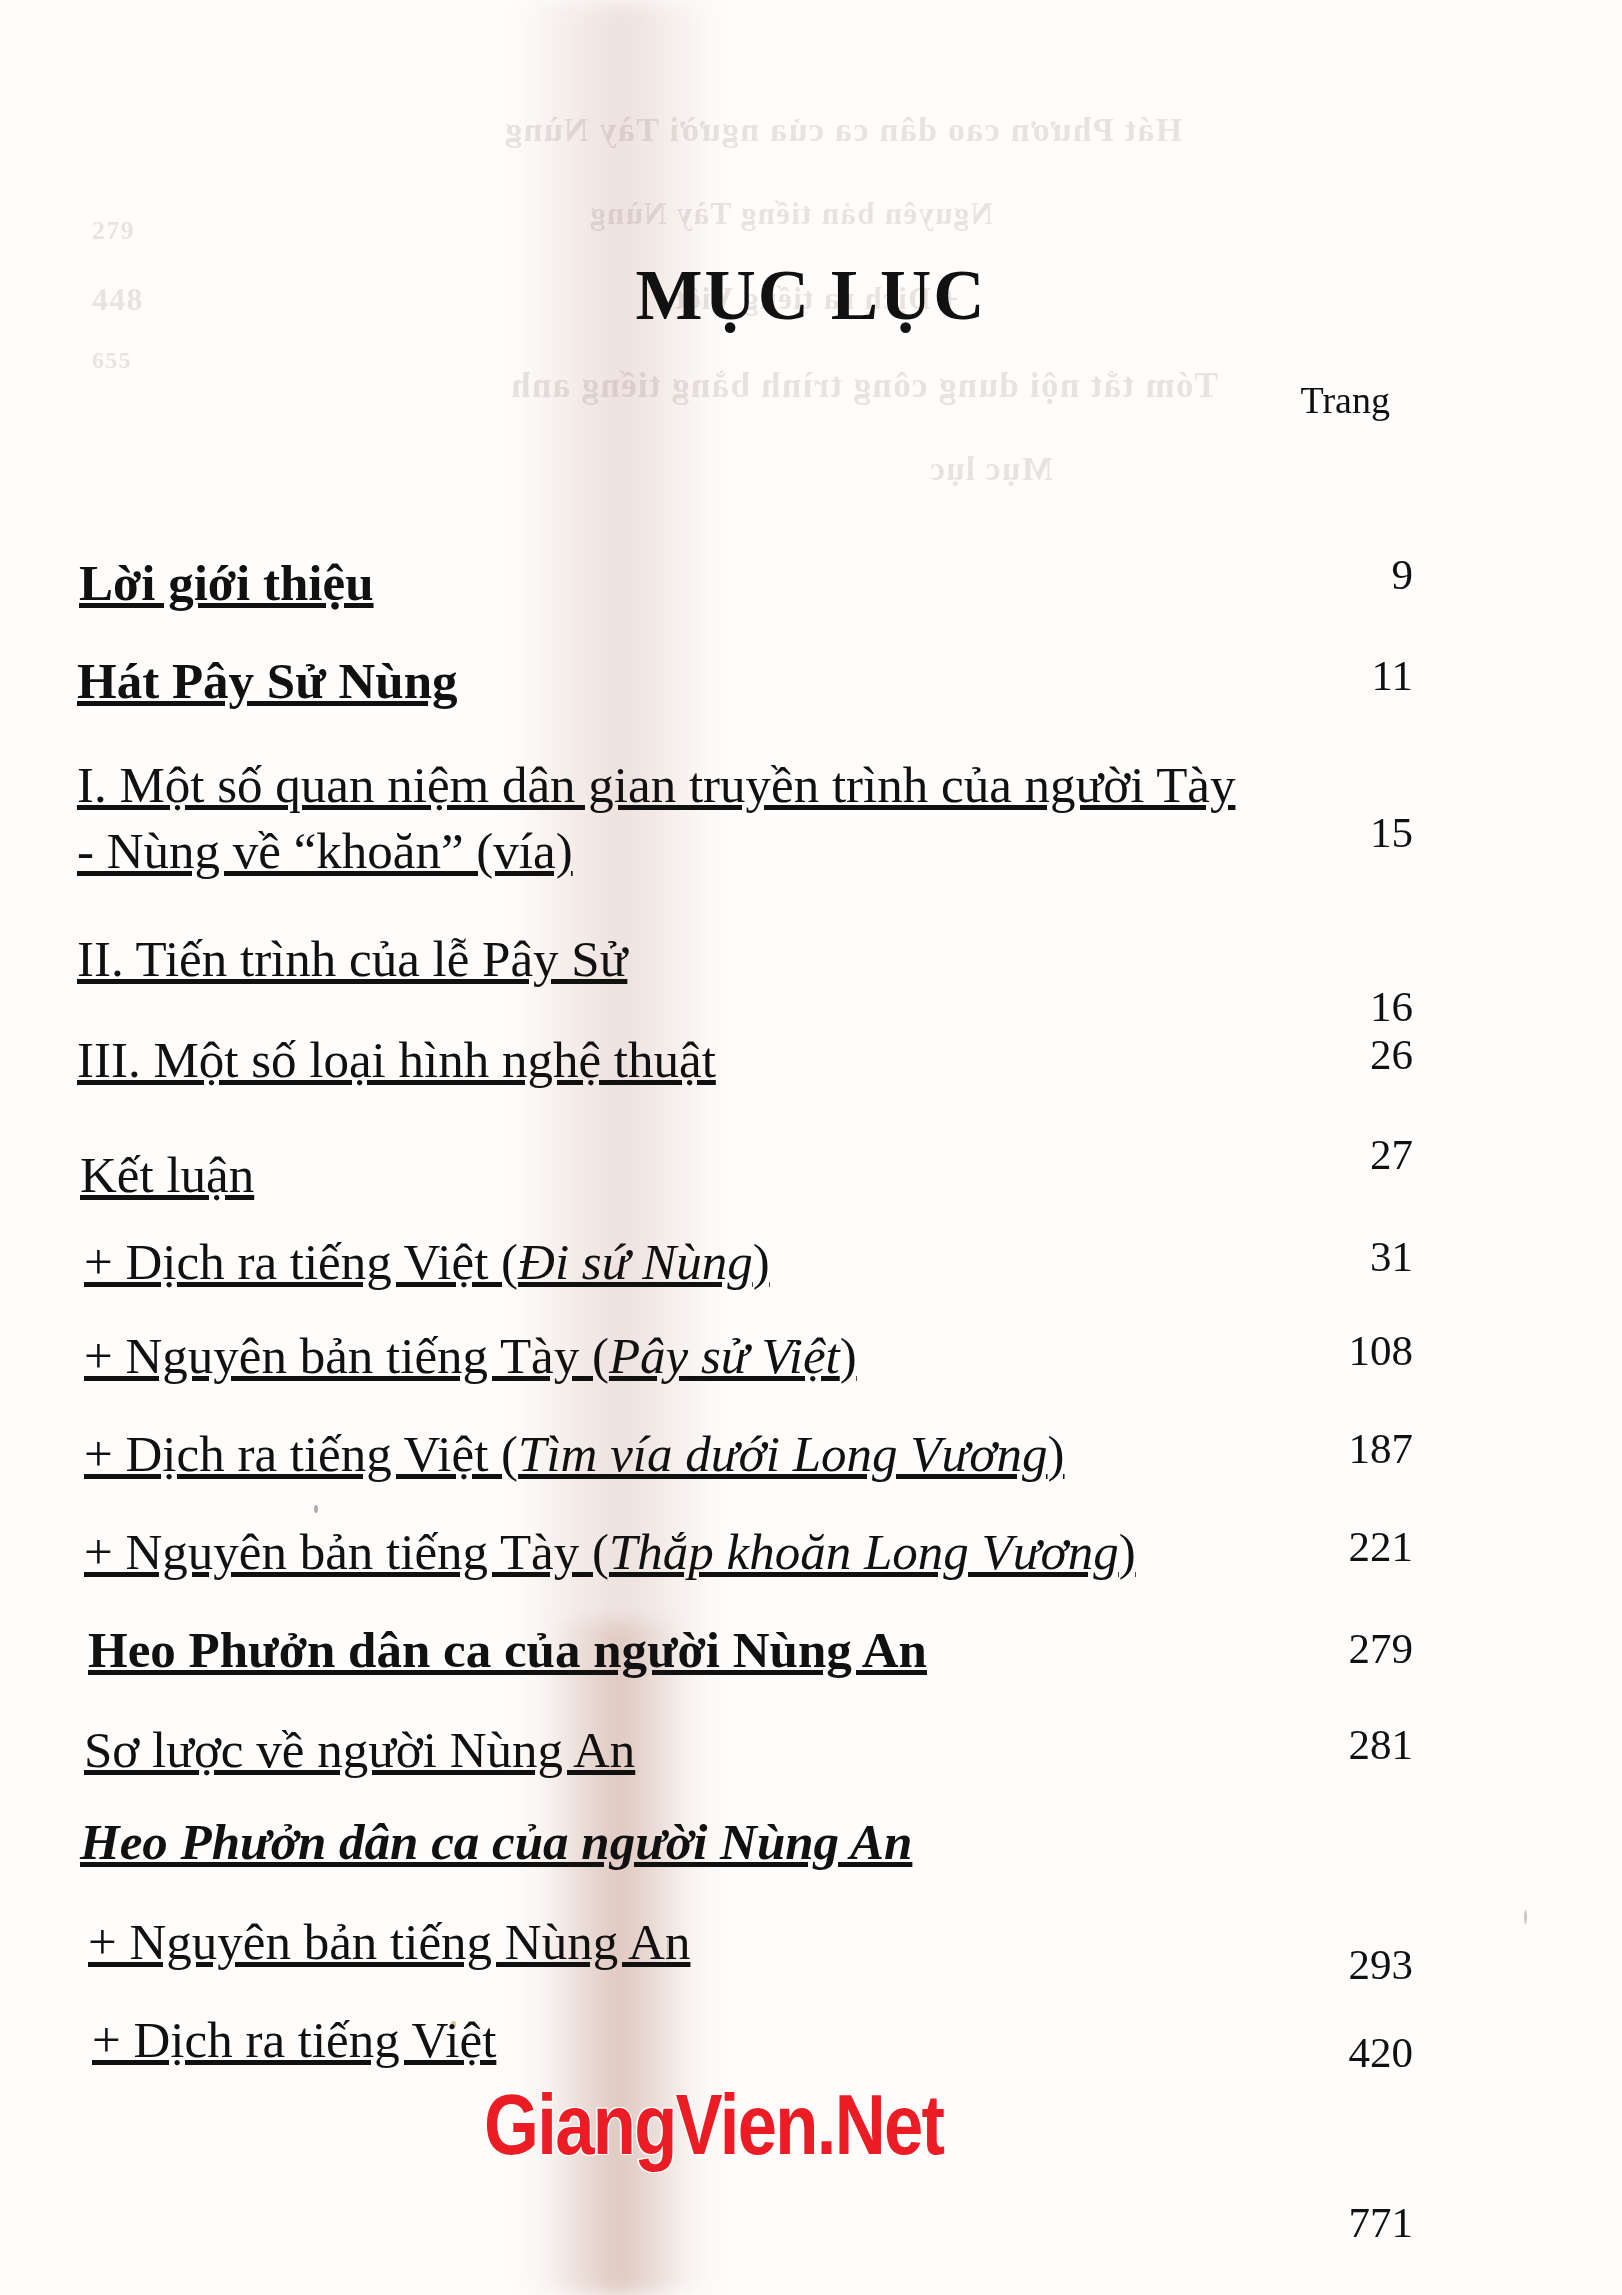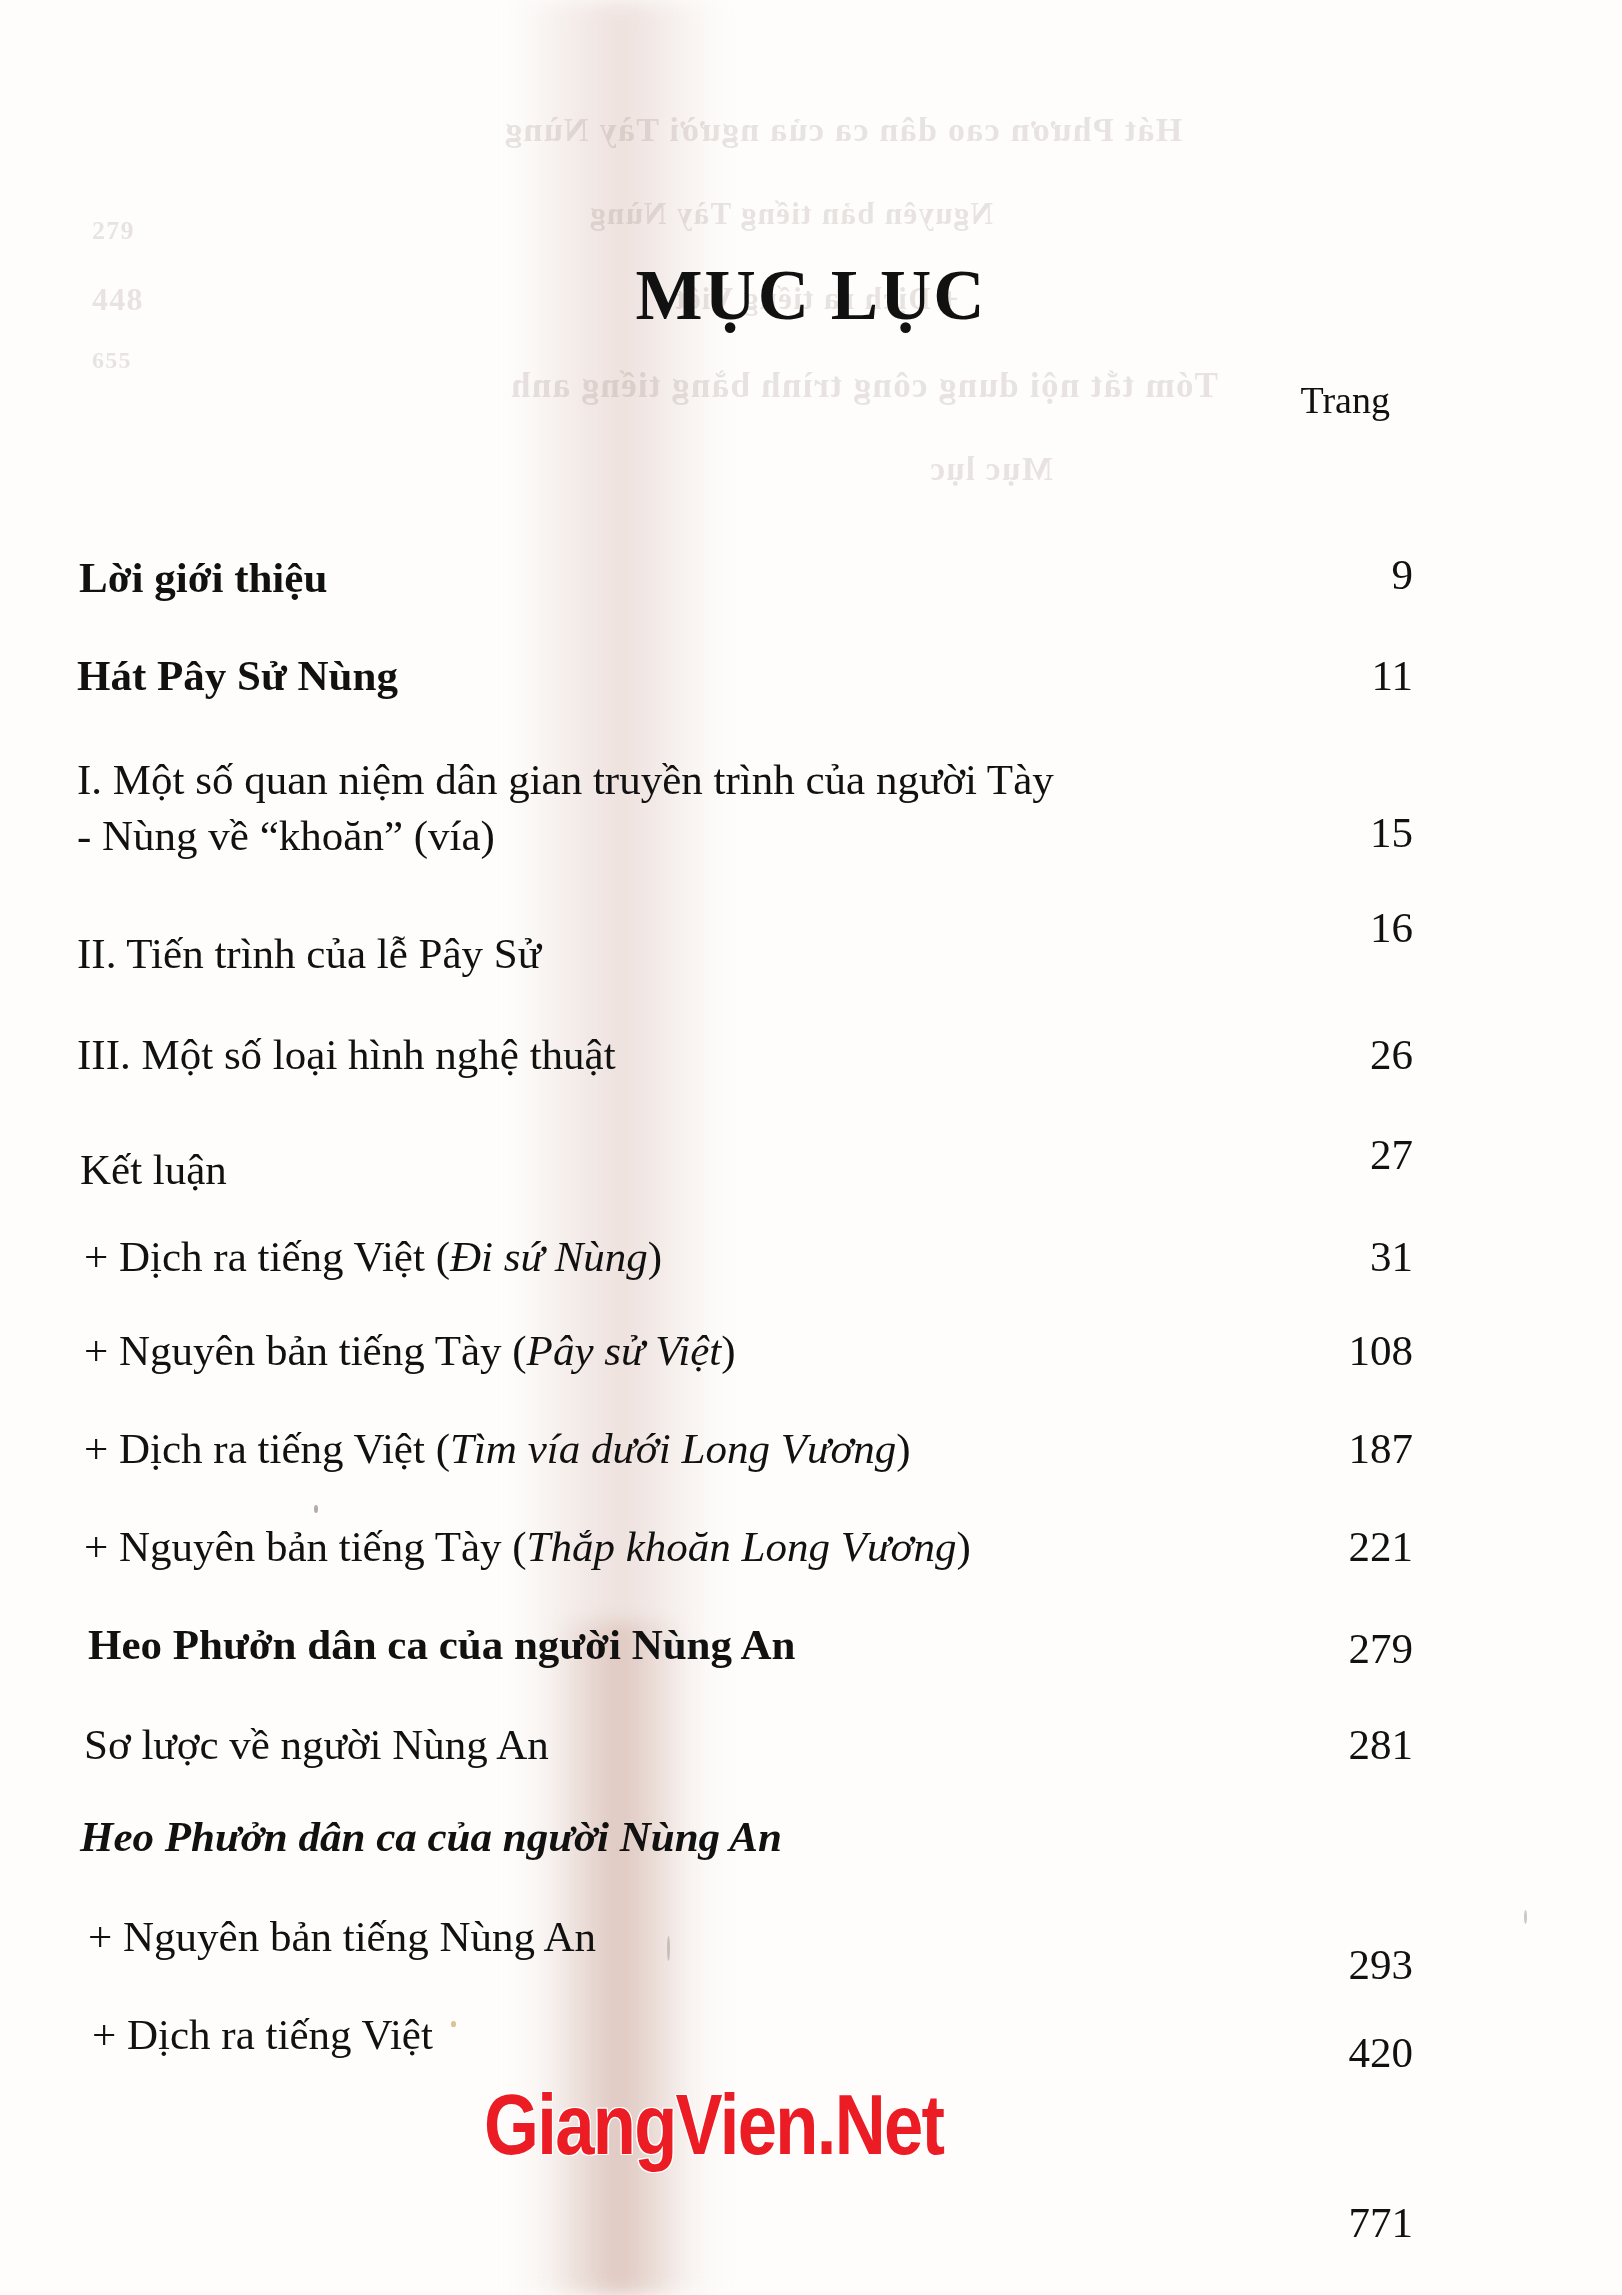--- a/index.html
+++ b/index.html
@@ -102,23 +102,24 @@
     width: 1622px;
     height: 2295px;
   }
   .row {
     position: absolute;
     left: 0;
     width: 1622px;
   }
   .label {
     position: absolute;
-    font-size: 43px;
+    font-size: 51px;
     line-height: 1.30;
     white-space: pre-wrap;
+    text-decoration: underline;
   }
   .label.bold    { font-weight: 700; }
   .label.bolditalic { font-weight: 700; font-style: italic; }
   .label em { font-style: italic; font-weight: inherit; }
   .num {
     position: absolute;
     font-size: 43px;
     text-align: right;
     width: 170px;
   }
@@ -174,21 +175,21 @@
         <div class="label bold" style="left: 77px; top: 648px;">Hát Pây Sử Nùng</div>
         <div class="num" style="left: 1243px; top: 651px;">11</div>
       </div>
       <div class="row">
         <div class="label " style="left: 77px; top: 752px;">I. Một số quan niệm dân gian truyền trình của người Tày
 - Nùng về “khoăn” (vía)</div>
         <div class="num" style="left: 1243px; top: 808px;">15</div>
       </div>
       <div class="row">
         <div class="label " style="left: 77px; top: 926px;">II. Tiến trình của lễ Pây Sử</div>
-        <div class="num" style="left: 1243px; top: 903px;">16</div>
+        <div class="num" style="left: 1243px; top: 982px;">16</div>
       </div>
       <div class="row">
         <div class="label " style="left: 77px; top: 1027px;">III. Một số loại hình nghệ thuật</div>
         <div class="num" style="left: 1243px; top: 1030px;">26</div>
       </div>
       <div class="row">
         <div class="label " style="left: 80px; top: 1126px; margin-top: 16px;">Kết luận</div>
         <div class="num" style="left: 1243px; top: 1130px;">27</div>
       </div>
       <div class="row">

